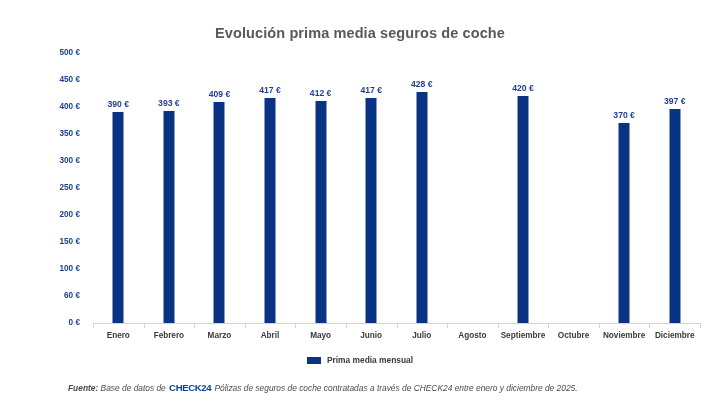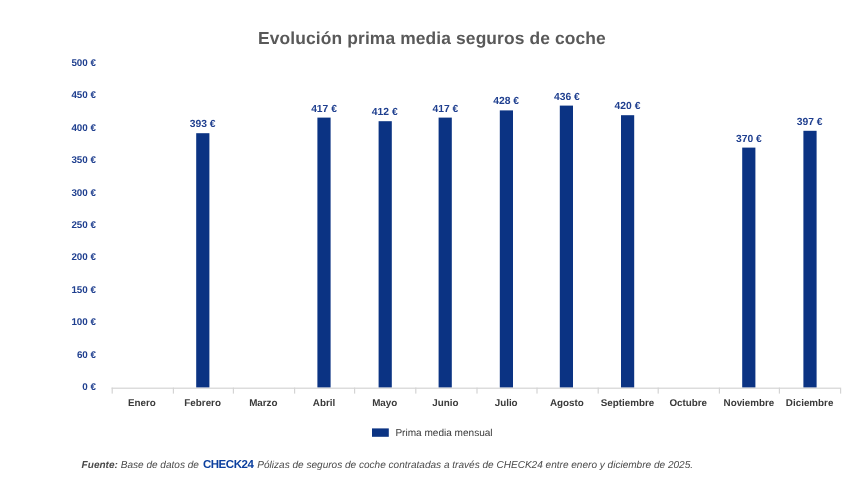--- a/index.html
+++ b/index.html
@@ -104,21 +104,21 @@
     justify-content:center;
     align-items:center;
     gap:6px;
   }
   #legend-swatch {
     width:14px; height:7px;
     background:#0b3383;
   }
   #legend-label {
     font-size:8.4px;
-    font-weight:normal;
+    font-weight:bold;
     color:#3a3a3a;
   }
 
   
   #footer {
     position:absolute;
     left:68px; top:382px;
     width:600px;
     font-size:8.4px;
     font-style:italic;
@@ -148,43 +148,47 @@
     <div class="ytick" style="top: 156.4px;">300 €</div>
     <div class="ytick" style="top: 183.4px;">250 €</div>
     <div class="ytick" style="top: 210.4px;">200 €</div>
     <div class="ytick" style="top: 237.4px; margin-left: 44px;">150 €</div>
     <div class="ytick" style="top: 264.4px;">100 €</div>
     <div class="ytick" style="top: 291.4px;">60 €</div>
     <div class="ytick" style="top: 318.4px;">0 €</div>
   </div>
 
 <div id="plot-area">
+    <div class="bar-slot" style="left: 0px; width: 50.5833px;">
+      <div class="bar" title="Enero: 390 €" style="height: 210.6px; background: rgb(11, 51, 131);"></div>
+      <div class="bar-label" style="bottom: 213.6px;">390 €</div>
+    </div>
     <div class="bar-slot" style="left: 50.5833px; width: 50.5833px;">
       <div class="bar" title="Febrero: 393 €" style="height: 212.22px; background: rgb(11, 51, 131);"></div>
       <div class="bar-label" style="bottom: 215.22px;">393 €</div>
     </div>
+    <div class="bar-slot" style="left: 101.167px; width: 50.5833px;">
+      <div class="bar" title="Marzo: 409 €" style="height: 220.86px; background: rgb(11, 51, 131);"></div>
+      <div class="bar-label" style="bottom: 223.86px;">409 €</div>
+    </div>
     <div class="bar-slot" style="left: 151.75px; width: 50.5833px;">
       <div class="bar" title="Abril: 417 €" style="height: 225.18px; background: rgb(11, 51, 131);"></div>
       <div class="bar-label" style="bottom: 228.18px;">417 €</div>
     </div>
     <div class="bar-slot" style="left: 202.333px; width: 50.5833px;">
       <div class="bar" title="Mayo: 412 €" style="height: 222.48px; background: rgb(11, 51, 131);"></div>
       <div class="bar-label" style="bottom: 225.48px;">412 €</div>
     </div>
     <div class="bar-slot" style="left: 252.917px; width: 50.5833px;">
       <div class="bar" title="Junio: 417 €" style="height: 225.18px; background: rgb(11, 51, 131);"></div>
       <div class="bar-label" style="bottom: 228.18px;">417 €</div>
     </div>
     <div class="bar-slot" style="left: 303.5px; width: 50.5833px;">
       <div class="bar" title="Julio: 428 €" style="height: 231.12px; background: rgb(11, 51, 131);"></div>
       <div class="bar-label" style="bottom: 234.12px;">428 €</div>
-    </div>
-    <div class="bar-slot" style="left: 354.083px; width: 50.5833px;">
-      <div class="bar" title="Agosto: 436 €" style="height: 235.44px; background: rgb(11, 51, 131);"></div>
-      <div class="bar-label" style="bottom: 238.44px;">436 €</div>
     </div>
     <div class="bar-slot" style="left: 404.667px; width: 50.5833px;">
       <div class="bar" title="Septiembre: 420 €" style="height: 226.8px; background: rgb(11, 51, 131);"></div>
       <div class="bar-label" style="bottom: 229.8px;">420 €</div>
     </div>
     <div class="bar-slot" style="left: 505.833px; width: 50.5833px;">
       <div class="bar" title="Noviembre: 370 €" style="height: 199.8px; background: rgb(11, 51, 131);"></div>
       <div class="bar-label" style="bottom: 202.8px;">370 €</div>
     </div>
     <div class="bar-slot" style="left: 556.417px; width: 50.5833px;">

